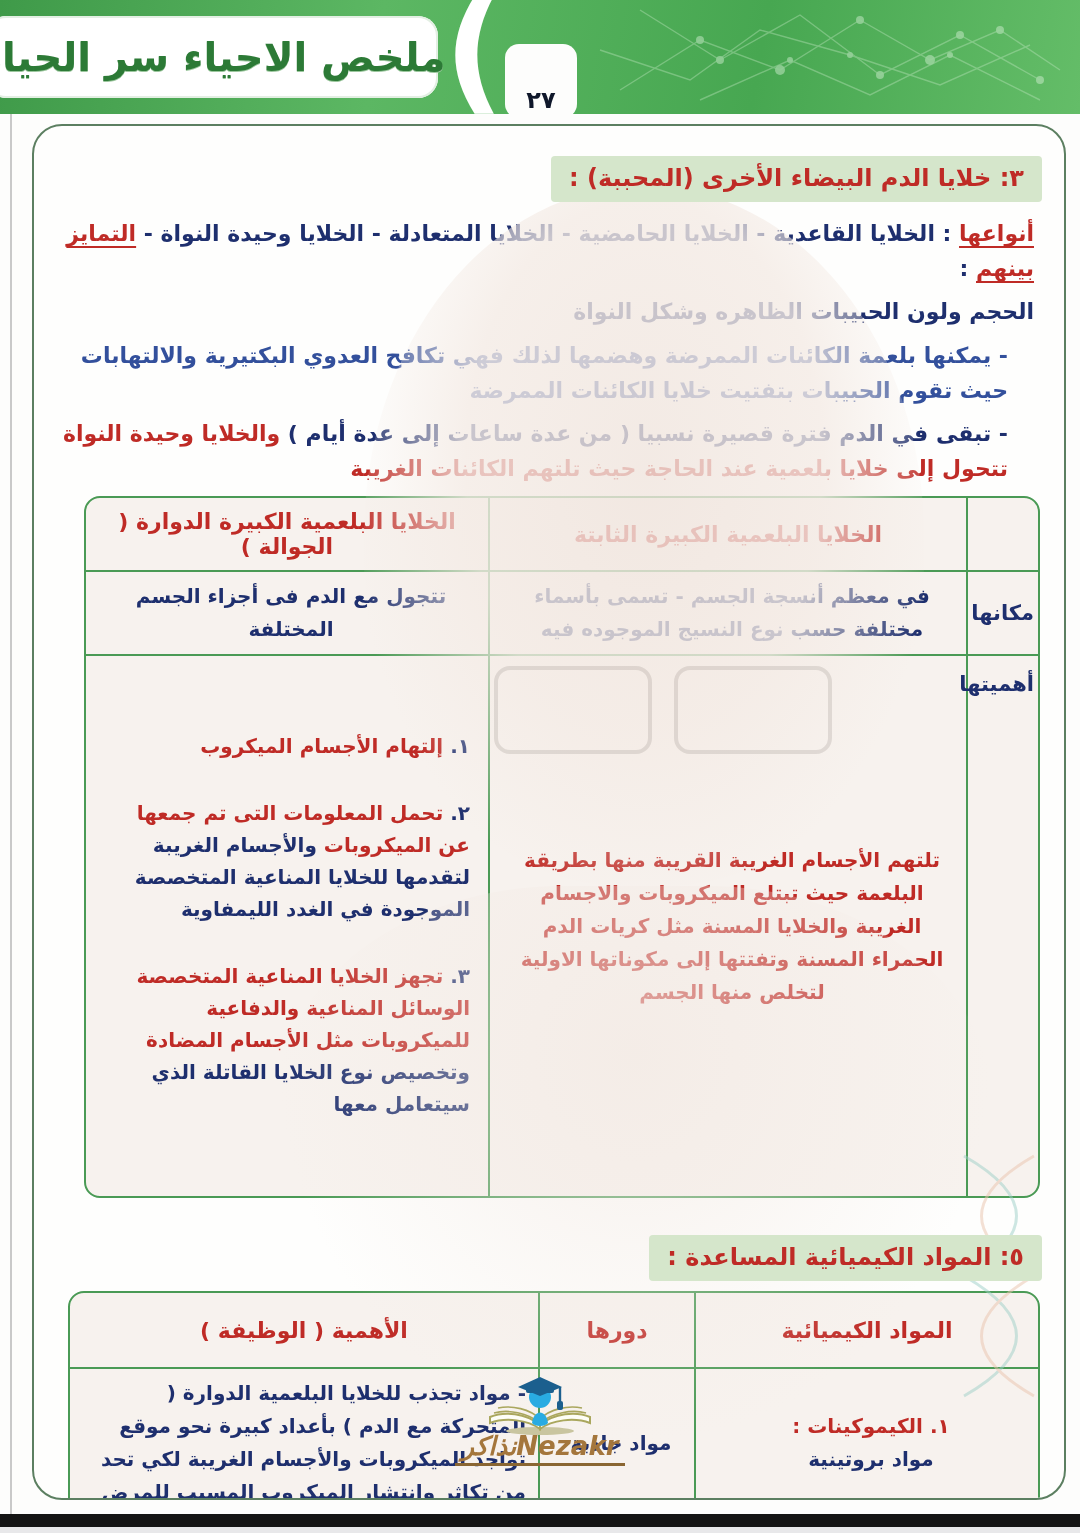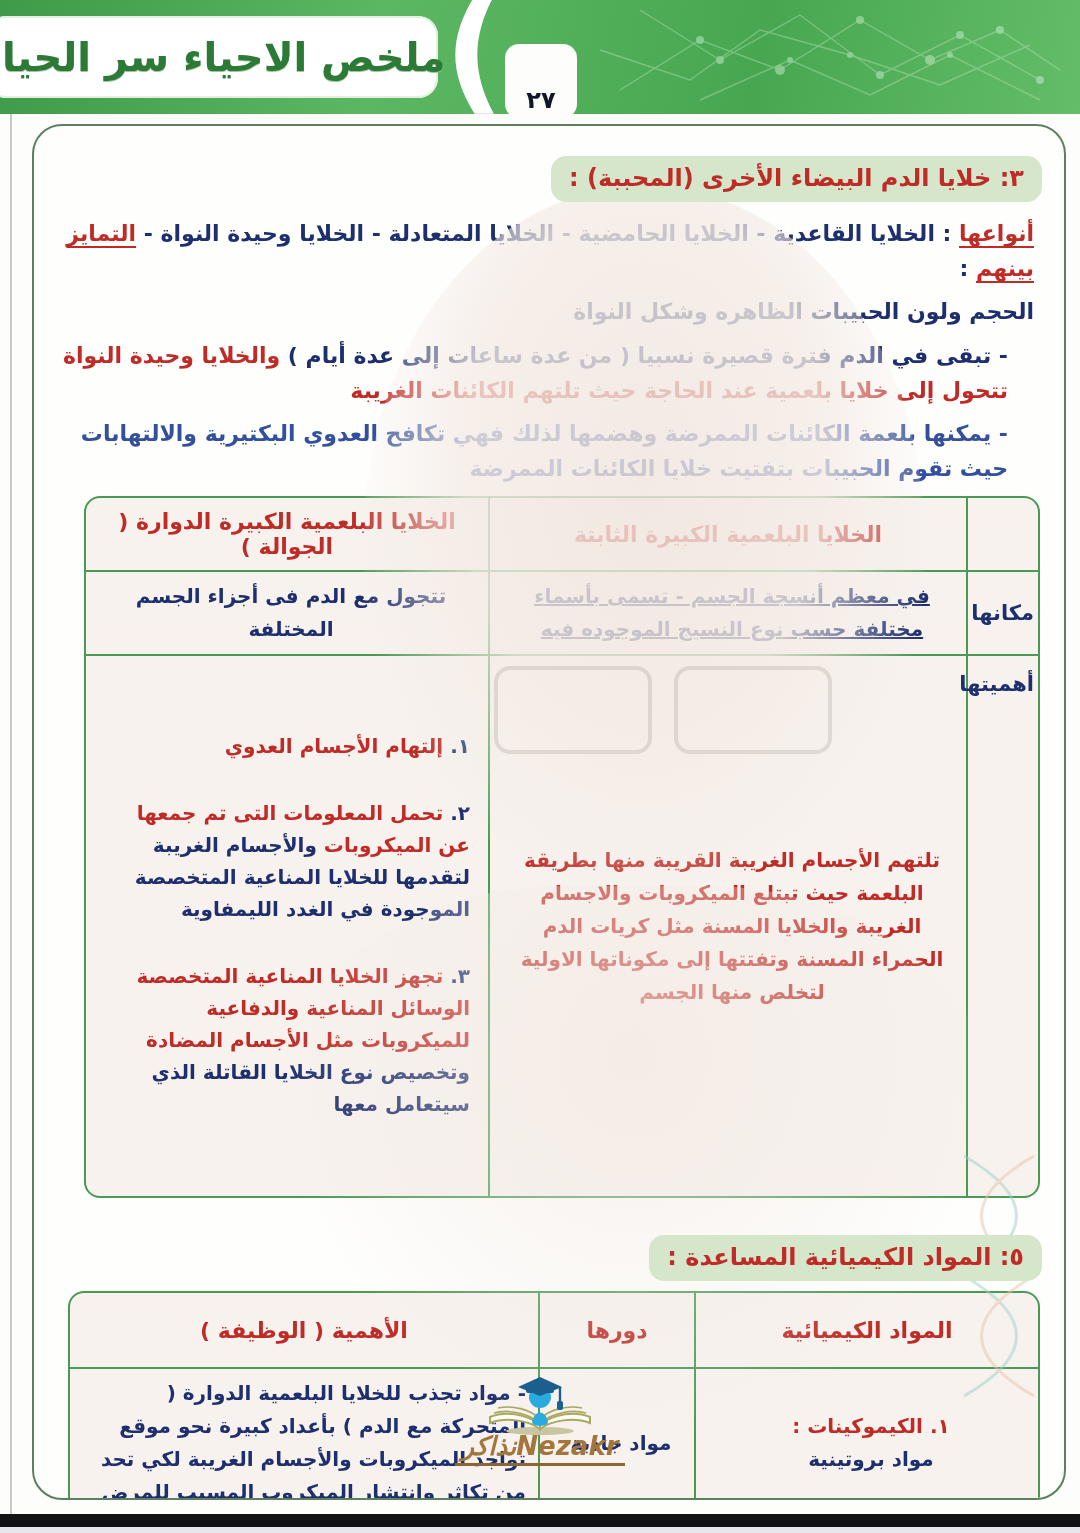--- a/index.html
+++ b/index.html
@@ -32,21 +32,21 @@
   
   .wm{position:absolute;pointer-events:none;}
   .wm-head{left:330px;top:60px;width:560px;height:700px;border-radius:50% 50% 46% 46%;
     background:radial-gradient(ellipse at 50% 40%, #f0e5de 0%, #f4ebe5 45%, rgba(244,235,229,0) 75%);opacity:.8;}
   .wm-glass{left:460px;top:540px;width:150px;height:80px;border:4px solid rgba(120,110,105,.18);border-radius:16px;}
   .wm-glass2{left:640px;top:540px;width:150px;height:80px;border:4px solid rgba(120,110,105,.18);border-radius:16px;}
   .wm-body{left:240px;top:760px;width:720px;height:560px;border-radius:40%;
     background:radial-gradient(ellipse at 50% 30%, #f3eae4 0%, rgba(243,234,228,0) 70%);opacity:.7;}
 
   
-  .badge{display:inline-block;background:#d5e6cb;border-radius:15px;padding:7px 18px 9px;
+  .badge{display:inline-block;background:#d5e6cb;border-radius:4px;padding:7px 18px 9px;
     color:#bf2b26;font-weight:bold;font-size:24px;line-height:1.25;position:relative;}
 
   .para{font-weight:bold;font-size:22px;line-height:1.6;color:#1e2f6e;margin:8px 8px 0 8px;white-space:pre-line;}
   .rich span{white-space:pre-line;}
 
   
   .tbl-wrap{border:2px solid #4a9a55;border-radius:16px;overflow:hidden;background:#f7f2ee;margin:10px 2px 0 8px;}
   table{border-collapse:collapse;width:100%;table-layout:fixed;}
   td,th{border:2px solid #4a9a55;padding:8px 12px;font-weight:bold;vertical-align:middle;}
   table tr:first-child > *{border-top:none;}
@@ -117,43 +117,43 @@
     <svg class="dna" style="left:920px;top:1020px;" width="90" height="260" viewBox="0 0 90 260">
       <path d="M10,10 C80,50 80,90 10,130 C80,170 80,210 10,250" stroke="#9ed0c8" stroke-width="3" fill="none"></path>
       <path d="M80,10 C10,50 10,90 80,130 C10,170 10,210 80,250" stroke="#eac4ad" stroke-width="3" fill="none"></path>
     </svg>
 
     <div style="text-align:right;margin-top:14px;position:relative;">
       <span class="badge">٣: خلايا الدم البيضاء الأخرى (المحببة) :</span>
     </div>
     <div class="para rich" style="margin-top:14px;"><span style="color: rgb(191, 43, 38); text-decoration: underline; text-underline-offset: 5px;">أنواعها</span><span style="color: rgb(30, 47, 110);"> : الخلايا القاعدية - الخلايا الحامضية - الخلايا المتعادلة - الخلايا وحيدة النواة - </span><span style="color: rgb(191, 43, 38); text-decoration: underline; text-underline-offset: 5px;">التمايز بينهم</span><span style="color: rgb(30, 47, 110);"> :</span></div>
     <div class="para rich"><span style="color: rgb(30, 47, 110);">الحجم ولون الحبيبات الظاهره وشكل النواة</span></div>
+    <div class="para rich" style="padding-right:26px;"><span style="color: rgb(51, 80, 156);">-  يمكنها بلعمة الكائنات الممرضة وهضمها لذلك فهي تكافح العدوي البكتيرية والالتهابات حيث تقوم الحبيبات بتفتيت خلايا الكائنات الممرضة</span></div>
     <div class="para rich" style="padding-right:26px;"><span style="color: rgb(30, 47, 110);">-  تبقى في الدم فترة قصيرة نسبيا ( من عدة ساعات إلى عدة أيام )  </span><span style="color: rgb(191, 43, 38);">والخلايا وحيدة النواة تتحول إلى خلايا بلعمية عند الحاجة حيث تلتهم الكائنات الغريبة</span></div>
-    <div class="para rich" style="padding-right:26px;"><span style="color: rgb(51, 80, 156);">-  يمكنها بلعمة الكائنات الممرضة وهضمها لذلك فهي تكافح العدوي البكتيرية والالتهابات حيث تقوم الحبيبات بتفتيت خلايا الكائنات الممرضة</span></div>
 
 
     <div class="tbl-wrap" style="width:952px;">
       <table>
         <tbody>
             <tr>
           <td class="lblcell"></td>
           <td class="th-red" style="width:452px;height:56px;margin-top:11px;">الخلايا البلعمية الكبيرة الثابتة</td>
           <td class="th-red">الخلايا البلعمية الكبيرة الدوارة ( الجوالة )</td>
         </tr>
         <tr>
           <td class="lblcell">مكانها</td>
-          <td class="cell rich"><span style="color: rgb(30, 47, 110); text-decoration: underline;">في معظم أنسجة الجسم - تسمى بأسماء مختلفة حسب نوع النسيج الموجوده فيه</span></td>
+          <td class="cell rich"><span style="color: rgb(30, 47, 110);">في معظم أنسجة الجسم - تسمى بأسماء مختلفة حسب نوع النسيج الموجوده فيه</span></td>
           <td class="cell rich"><span style="color: rgb(30, 47, 110);">تتجول مع الدم فى أجزاء الجسم المختلفة</span></td>
         </tr>
         <tr>
           <td class="lblcell" style="vertical-align:top;padding-top:16px;">أهميتها</td>
           <td class="cell rich"><span style="color: rgb(191, 43, 38);">تلتهم الأجسام الغريبة القريبة منها بطريقة البلعمة حيث تبتلع الميكروبات والاجسام الغريبة والخلايا المسنة مثل كريات الدم الحمراء المسنة وتفتتها إلى مكوناتها الاولية لتخلص منها الجسم</span></td>
           <td class="cell" style="vertical-align:top;">
             <ol class="clist">
-              <li class="rich"><span style="color: rgb(30, 47, 110);">١. </span><span style="color: rgb(191, 43, 38);">إلتهام الأجسام العدوي</span></li>
+              <li class="rich"><span style="color: rgb(30, 47, 110);">١. </span><span style="color: rgb(191, 43, 38);">إلتهام الأجسام الميكروب</span></li>
               <li class="rich"><span style="color: rgb(30, 47, 110);">٢. </span><span style="color: rgb(191, 43, 38);">تحمل المعلومات التى تم جمعها عن الميكروبات </span><span style="color: rgb(30, 47, 110);">والأجسام الغريبة لتقدمها للخلايا المناعية المتخصصة الموجودة في الغدد الليمفاوية</span></li>
               <li class="rich"><span style="color: rgb(30, 47, 110);">٣. </span><span style="color: rgb(191, 43, 38);">تجهز الخلايا المناعية المتخصصة الوسائل المناعية والدفاعية للميكروبات مثل الأجسام المضادة </span><span style="color: rgb(30, 47, 110);">وتخصيص نوع الخلايا القاتلة الذي سيتعامل معها</span></li>
             </ol>
           </td>
         </tr>
       </tbody>
         </table>
     </div>
 
     <div style="text-align:right;margin-top:37px;position:relative;">

